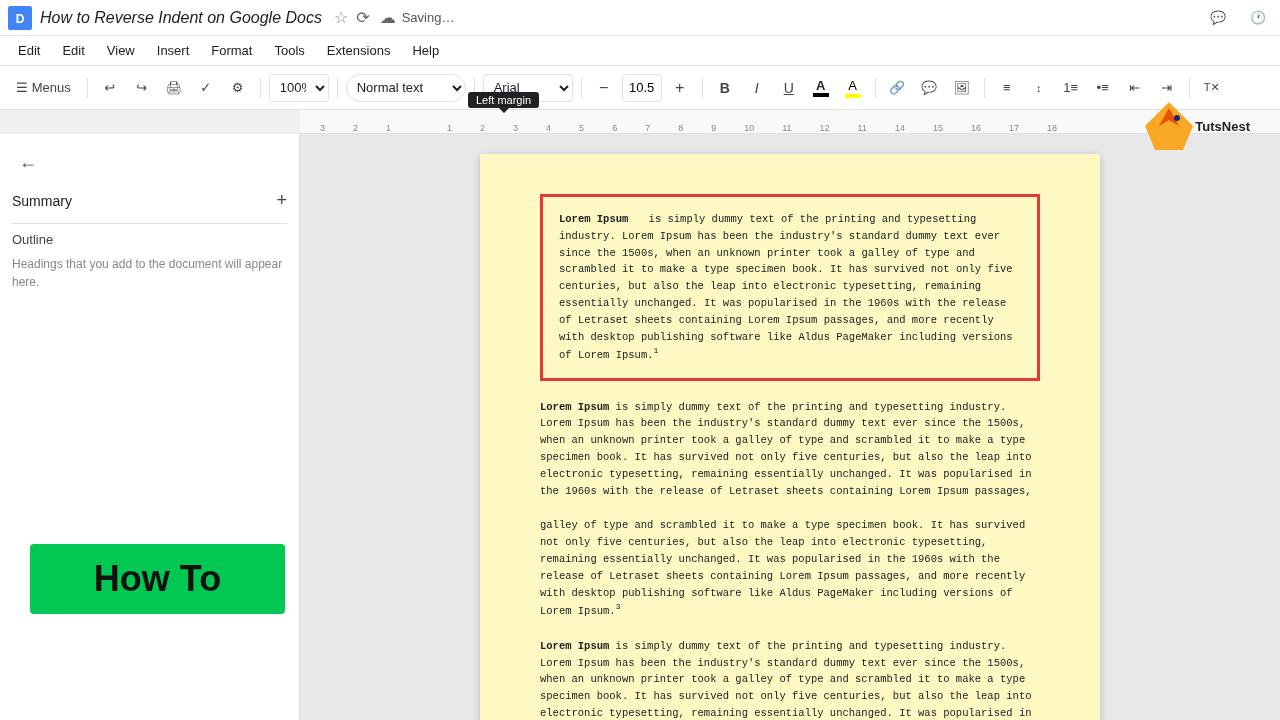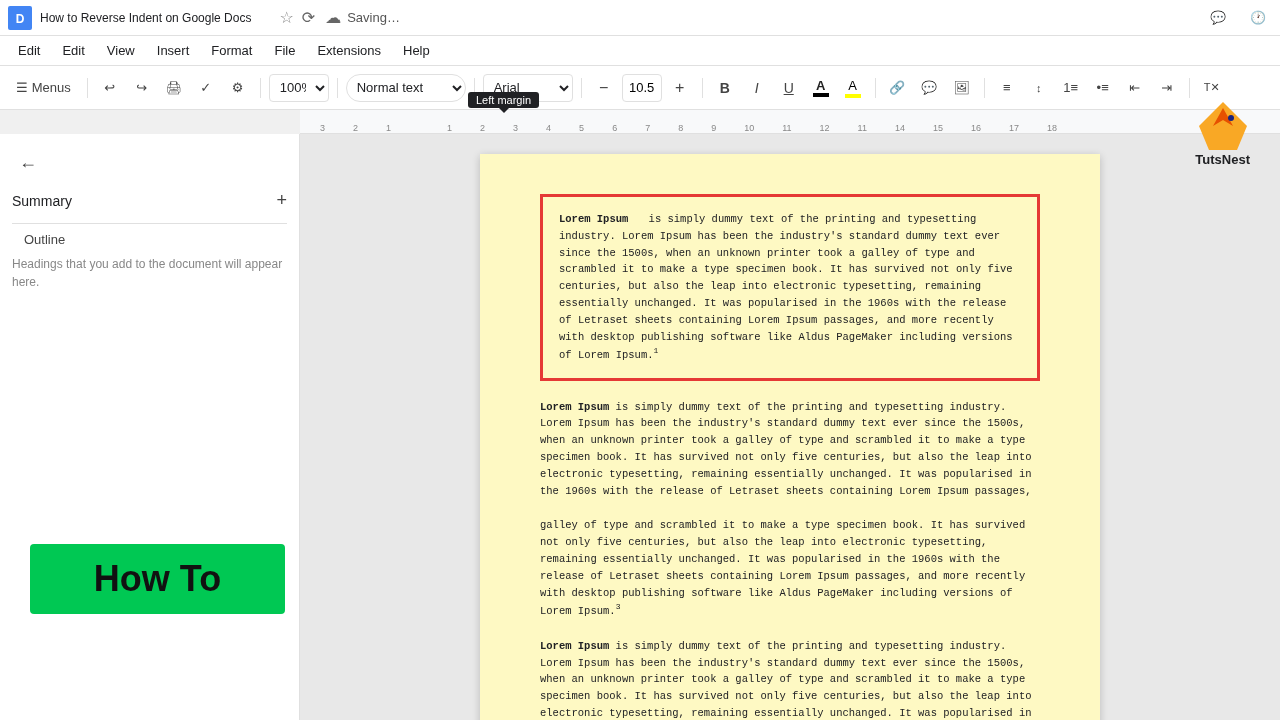--- a/index.html
+++ b/index.html
@@ -14,21 +14,21 @@
       padding: 0 8px;
       border-bottom: 1px solid #e0e0e0;
     }
     .title-bar-icon {
       width: 24px; height: 24px; margin-right: 8px;
       background: #4285f4; border-radius: 2px;
       display: flex; align-items: center; justify-content: center;
       color: white; font-size: 14px; font-weight: bold;
     }
     .title-bar-title {
-      font-size: 12px; color: #202124; margin-right: 24px;
+      font-size: 16px; color: #202124; margin-right: 8px; font-style: italic;
     }
     .title-bar-star { color: #888; font-size: 16px; margin: 0 4px; }
     .title-bar-icons { display: flex; gap: 10px; margin-left: 4px; }
     .title-bar-icons span { color: #666; font-size: 16px; }
     .title-bar-right { margin-left: auto; display: flex; gap: 12px; align-items: center; }
     .title-right-icon { width: 28px; height: 28px; display: flex; align-items: center; justify-content: center; border-radius: 50%; cursor: pointer; }
 
     
     .menu-bar {
       height: 30px;
@@ -108,21 +108,21 @@
       cursor: pointer; color: #444; font-size: 18px;
       border-radius: 50%;
     }
     .sidebar-summary {
       display: flex; align-items: center; justify-content: space-between;
       margin-top: 8px; padding: 4px 0;
     }
     .sidebar-summary-label { font-size: 14px; color: #202124; font-weight: 500; }
     .sidebar-add-btn { color: #444; font-size: 18px; cursor: pointer; }
     .sidebar-divider { height: 1px; background: #e0e0e0; margin: 8px 0; }
-    .sidebar-outline-label { font-size: 13px; color: #444; font-weight: 500; margin-bottom: 8px; margin-left: 12px; }
+    .sidebar-outline-label { font-size: 13px; color: #444; font-weight: 500; margin-bottom: 8px; }
     .sidebar-outline-hint { font-size: 12px; color: #888; line-height: 1.5; }
 
     
     .thumbnail-section {
       position: absolute;
       bottom: 0; left: 0; right: 0;
       height: 270px;
       overflow: hidden;
     }
     .how-to-box {
@@ -172,21 +172,21 @@
       box-shadow: 0 2px 8px rgba(0,0,0,0.2);
       font-family: Liberation Mono, monospace;
     }
 
     .doc-text { font-size: 10.5px; line-height: 1.6; color: #202124; }
 
     
     .tutsnest-logo {
       position: fixed;
       top: 100px; right: 30px;
-      display: flex; flex-direction: column; align-items: center;
+      display: flex; flex-direction: row; align-items: center;
     }
 
     sup { font-size: 8px; }
 
     .menus-btn {
       display: flex; align-items: center; gap: 4px;
       padding: 4px 8px; border-radius: 4px; cursor: pointer;
       font-size: 13px; color: #444;
     }
   </style>
@@ -212,21 +212,21 @@
     <div class="title-right-icon">🕐</div>
   </div>
 </div>
 
 <div class="menu-bar">
   <div class="menu-item">Edit</div>
   <div class="menu-item">Edit</div>
   <div class="menu-item">View</div>
   <div class="menu-item">Insert</div>
   <div class="menu-item">Format</div>
-  <div class="menu-item">File</div>
+  <div class="menu-item">Tools</div>
   <div class="menu-item">Extensions</div>
   <div class="menu-item">Help</div>
 </div>
 
 <div class="toolbar">
   <div class="menus-btn">
     <span>☰</span>
     <span>Menus</span>
   </div>
   <div class="toolbar-sep"></div>

